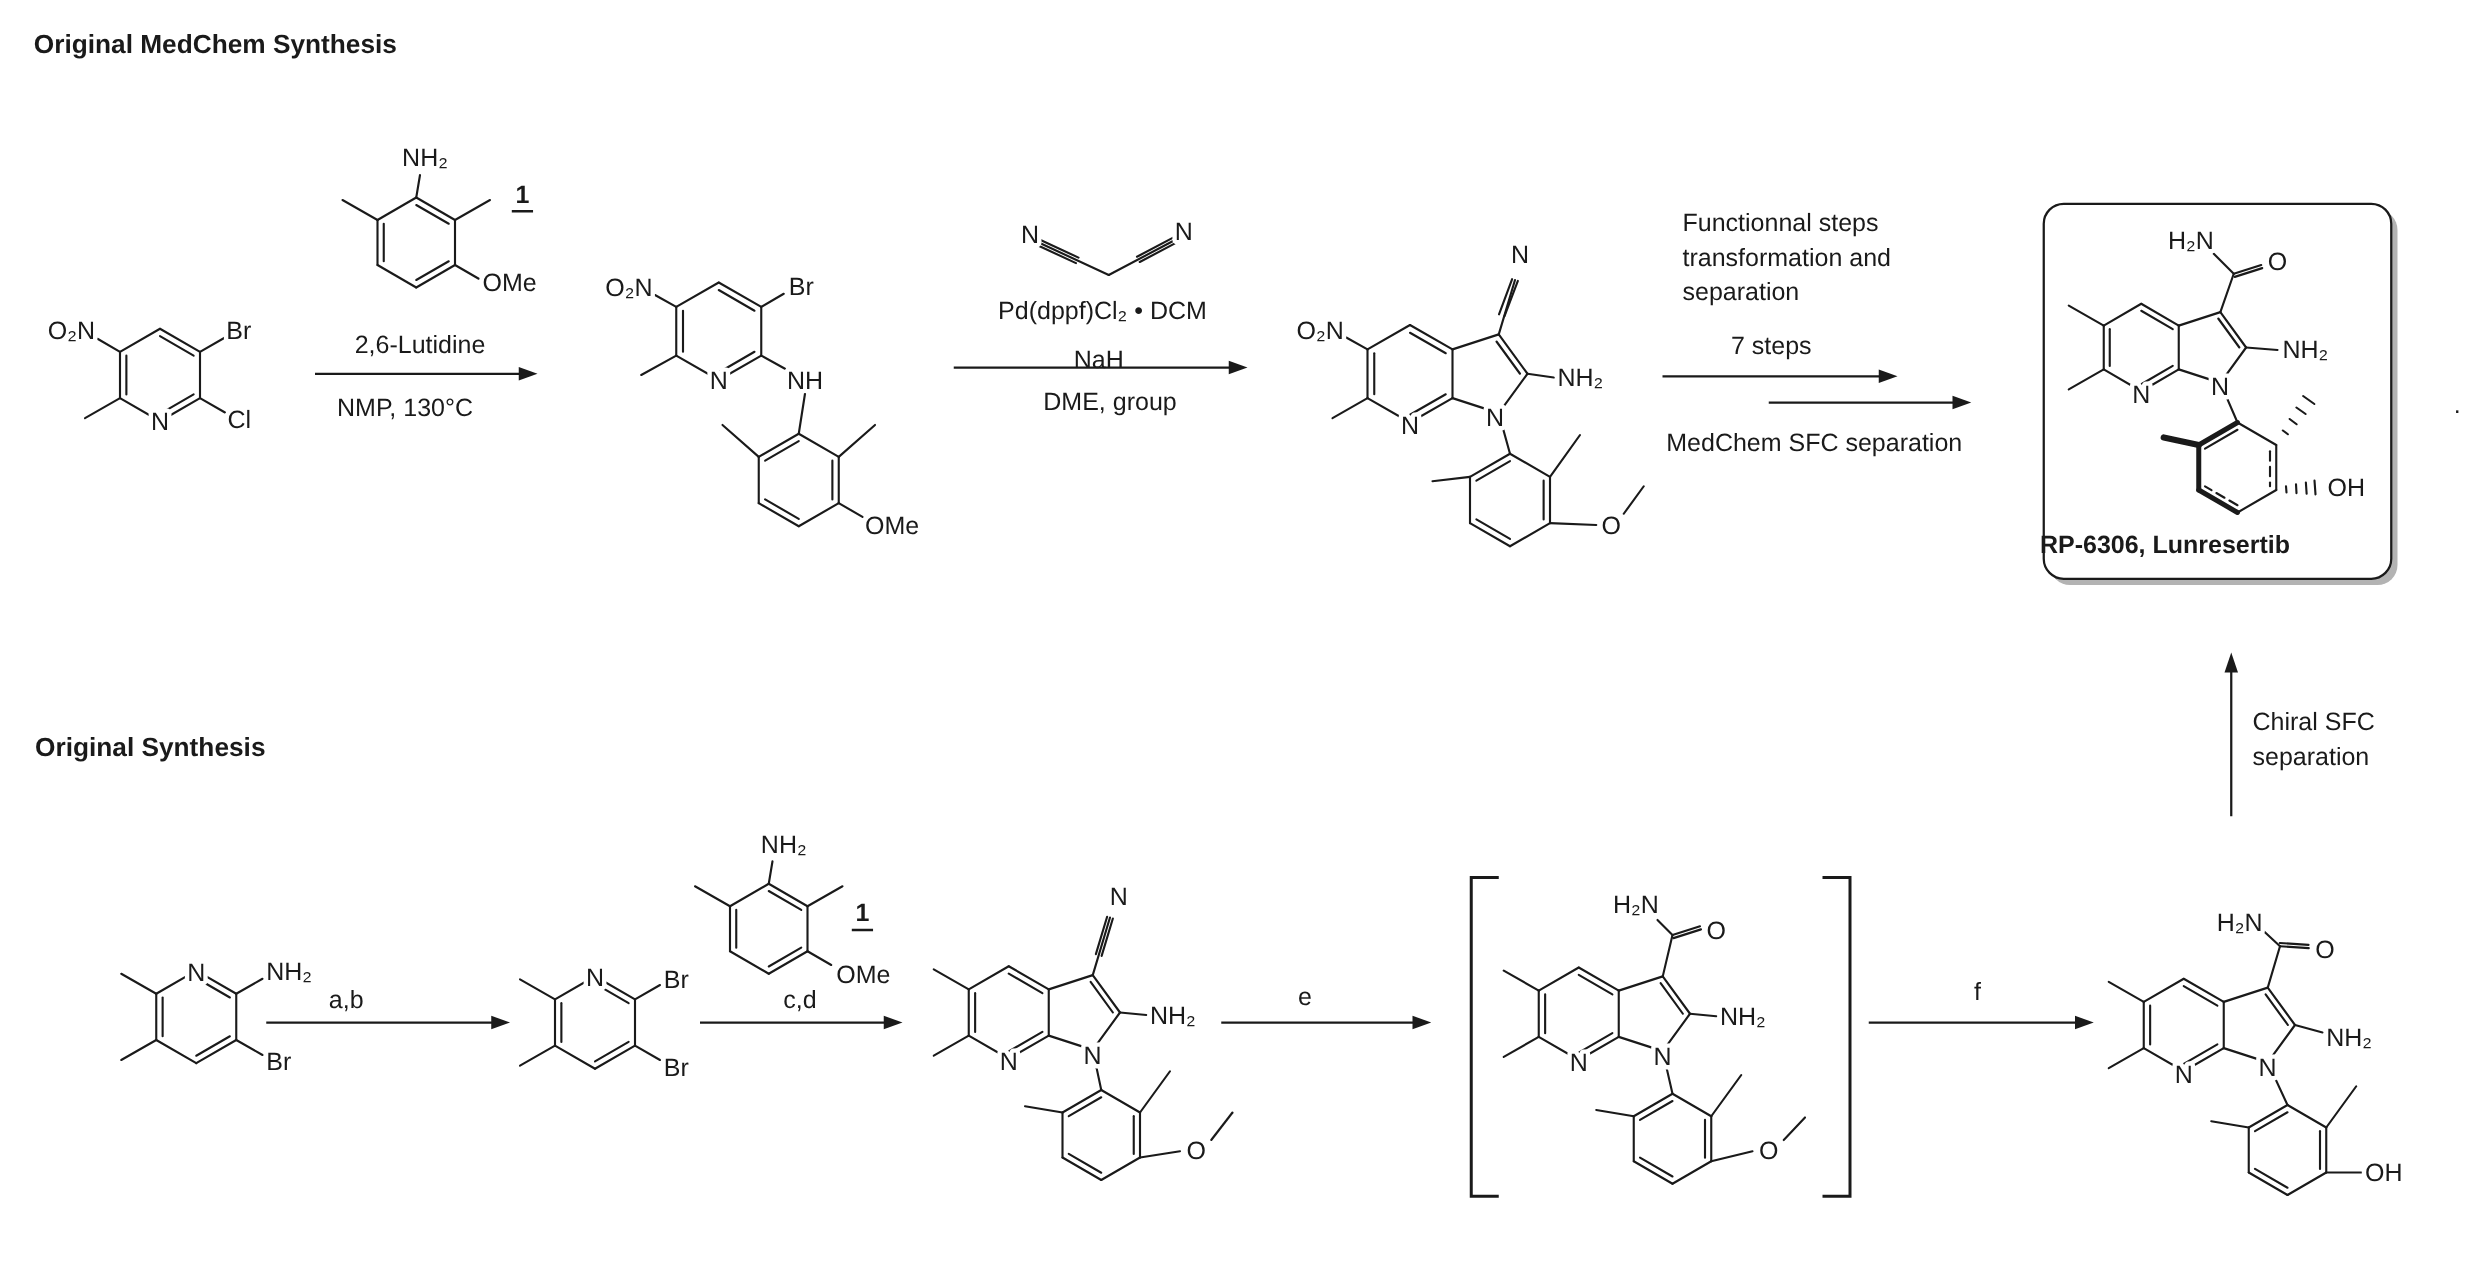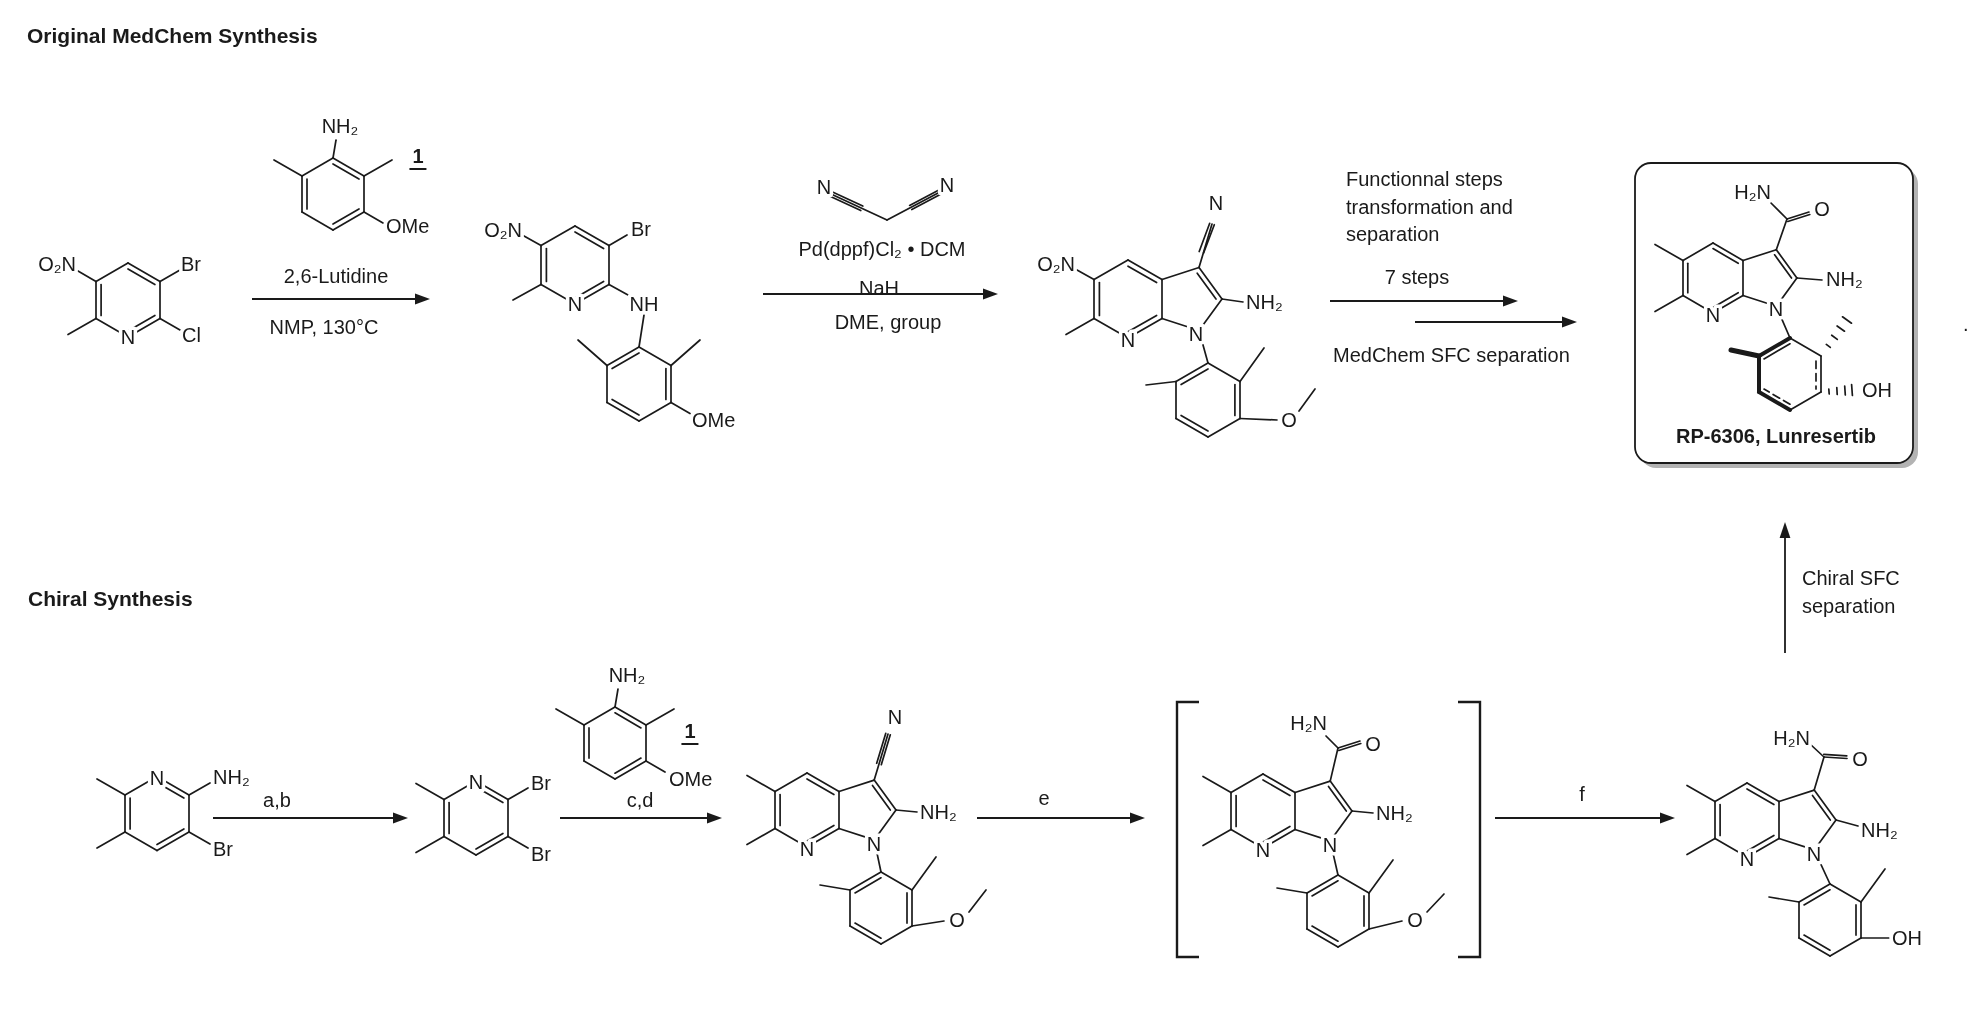--- a/index.html
+++ b/index.html
@@ -414,21 +414,21 @@
         <text x="1810" y="745" text-anchor="end">H₂N</text>
         <text x="1860" y="766" text-anchor="middle">O</text>
         <text x="1861" y="837" text-anchor="start">NH₂</text>
         <text x="1747" y="866" text-anchor="middle">N</text>
         <text x="1814" y="861" text-anchor="middle">N</text>
         <text x="1892" y="945" text-anchor="start">OH</text>
       </g>
     </svg>
   <div class="ov">
     <div class="txt t" style="left:27px;top:25px">Original MedChem Synthesis</div>
-    <div class="txt t" style="left:28px;top:588px">Chiral Synthesis</div>
+    <div class="txt t" style="left:28px;top:588px">Original Synthesis</div>
 
     <div class="txt c" style="left:336px;top:266px">2,6-Lutidine</div>
     <div class="txt c" style="left:324px;top:317px">NMP, 130°C</div>
     <div class="txt c b u" style="left:418px;top:146px">1</div>
 
     <div class="txt c" style="left:882px;top:239px">Pd(dppf)Cl₂ • DCM</div>
     <div class="txt c" style="left:879px;top:278px">NaH</div>
     <div class="txt c" style="left:888px;top:312px">DME, group</div>
 
     <div class="txt" style="left:1346px;top:169px">Functionnal steps</div>
@@ -439,16 +439,16 @@
 
     <div class="txt c" style="left:277px;top:790px">a,b</div>
     <div class="txt c" style="left:640px;top:790px">c,d</div>
     <div class="txt c b u" style="left:690px;top:721px">1</div>
     <div class="txt c" style="left:1044px;top:788px">e</div>
     <div class="txt c" style="left:1582px;top:784px">f</div>
 
     <div class="txt" style="left:1802px;top:568px">Chiral SFC</div>
     <div class="txt" style="left:1802px;top:596px">separation</div>
 
-    <div class="txt c b" style="left:1776px;top:426px">RP-6306, Lunresertib</div>
+    <div class="txt c b" style="left:1732px;top:426px">RP-6306, Lunresertib</div>
     <div class="txt" style="left:1963px;top:314px">.</div>
   </div>
 </div>
 
 </body></html>

